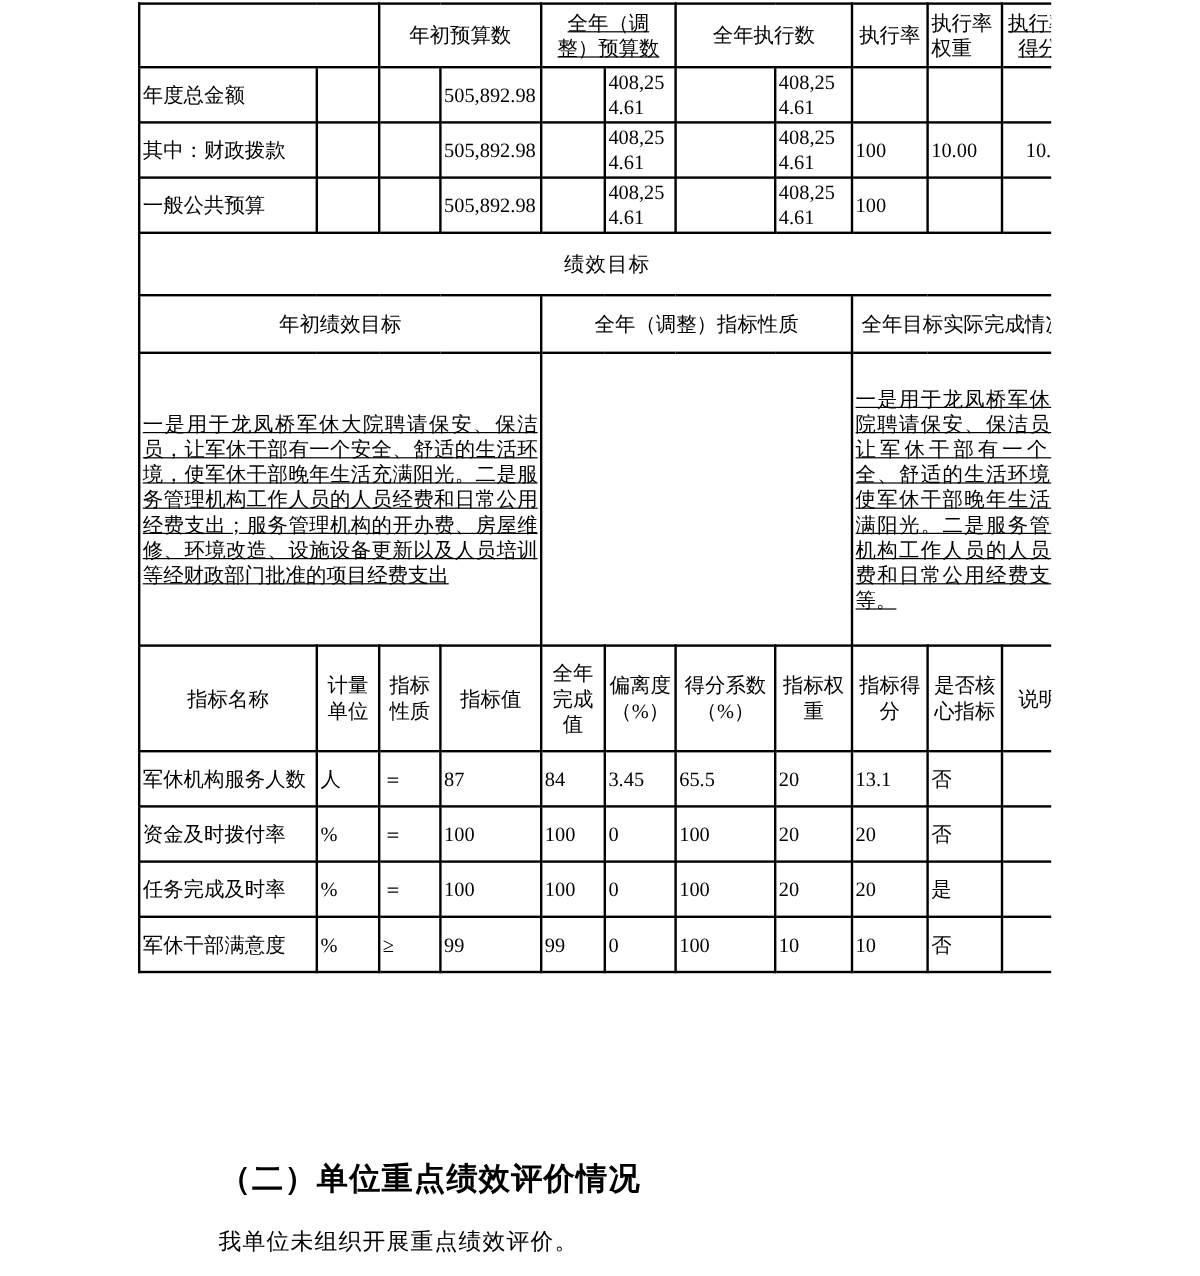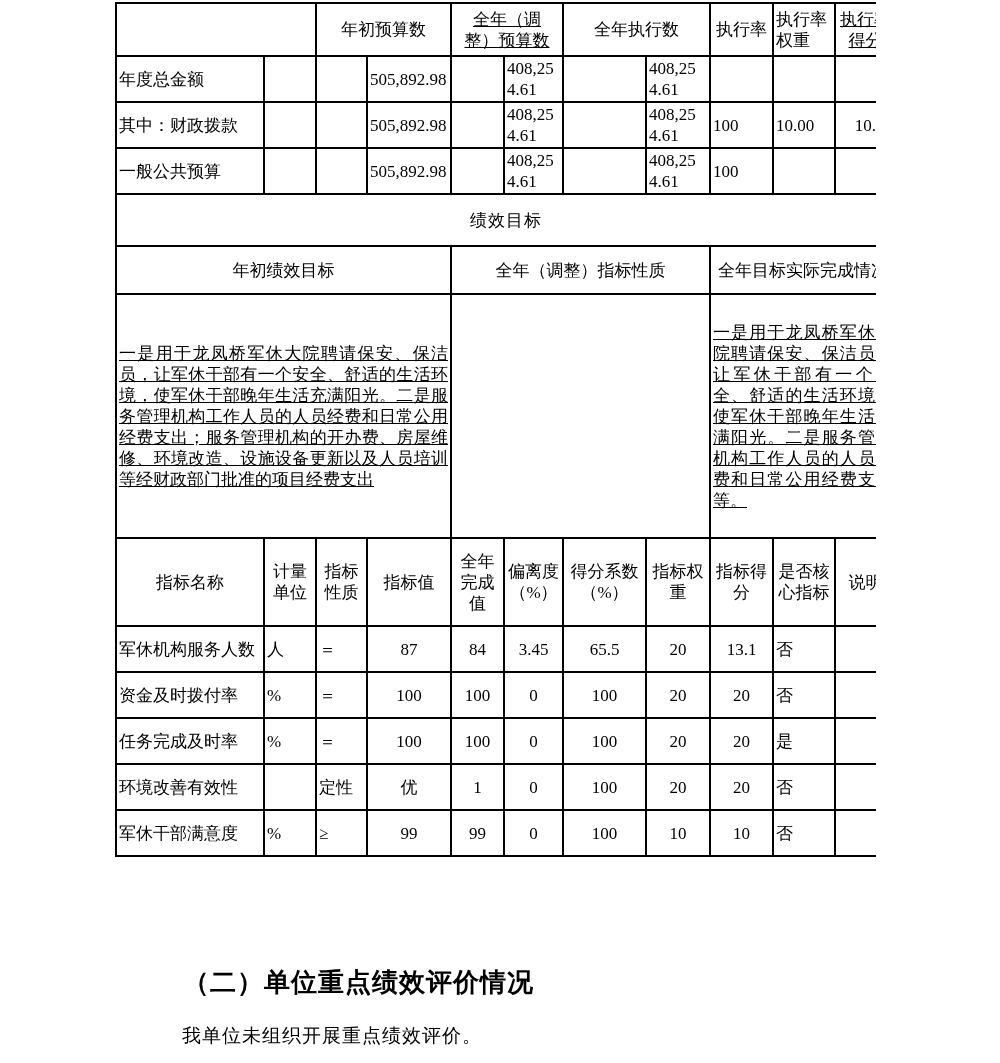--- a/index.html
+++ b/index.html
@@ -28,21 +28,21 @@
   .c    { text-align:center; }
   .hwrap{ text-align:center; line-height:26px;text-decoration:underline; }
   .prewrap { white-space:pre-line; }
   .hl   { text-align:left; padding-left:3px; line-height:26px; }
   .banner { text-align:center; font-size:18px; letter-spacing:1px; }
   .lbl  { text-align:left; padding-left:5px; }
   .num  { font-size:18px; text-align:left; word-break:break-all; line-height:21px; padding:0 2px; vertical-align:middle; }
   .num8 { padding:0 1px; }
   .lw   { font-size:18px; text-align:left; padding-left:4px; }
   .rs   { font-size:18px; text-align:right; padding-right:3px; }
-  .r    { font-size:18px; text-align:center; padding-right:2px; }
+  .r    { font-size:18px; text-align:left; padding-right:2px; }
   .ihead{ text-align:center; line-height:28px; }
   .goal { vertical-align:top; text-align:justify; padding:4px 5px;text-decoration:underline; }
   .goal-left  { line-height:30px; font-size:17px; }
   .goal-right { line-height:27px; font-size:17px; }
   
   .f-heading {
     position:absolute; left:183px; top:966px;
     font-size:26px; font-weight:bold; letter-spacing:1px; line-height:34px;text-align:center;
   }
   .f-body {
@@ -190,33 +190,20 @@
         <td class="r">100</td>
         <td class="r">100</td>
         <td class="r">0</td>
         <td class="r">100</td>
         <td class="r">20</td>
         <td class="r">20</td>
         <td class="lbl">是</td>
         <td></td>
       </tr>
 
-      <tr class="h-irow">
-        <td class="lbl">环境改善有效性</td>
-        <td class="lbl"></td>
-        <td class="lbl">定性</td>
-        <td class="r">优</td>
-        <td class="r">1</td>
-        <td class="r">0</td>
-        <td class="r">100</td>
-        <td class="r">20</td>
-        <td class="r">20</td>
-        <td class="lbl">否</td>
-        <td></td>
-      </tr>
 
       <tr class="h-irow">
         <td class="lbl">军休干部满意度</td>
         <td class="lbl">%</td>
         <td class="lbl">≥</td>
         <td class="r">99</td>
         <td class="r">99</td>
         <td class="r">0</td>
         <td class="r">100</td>
         <td class="r">10</td>

